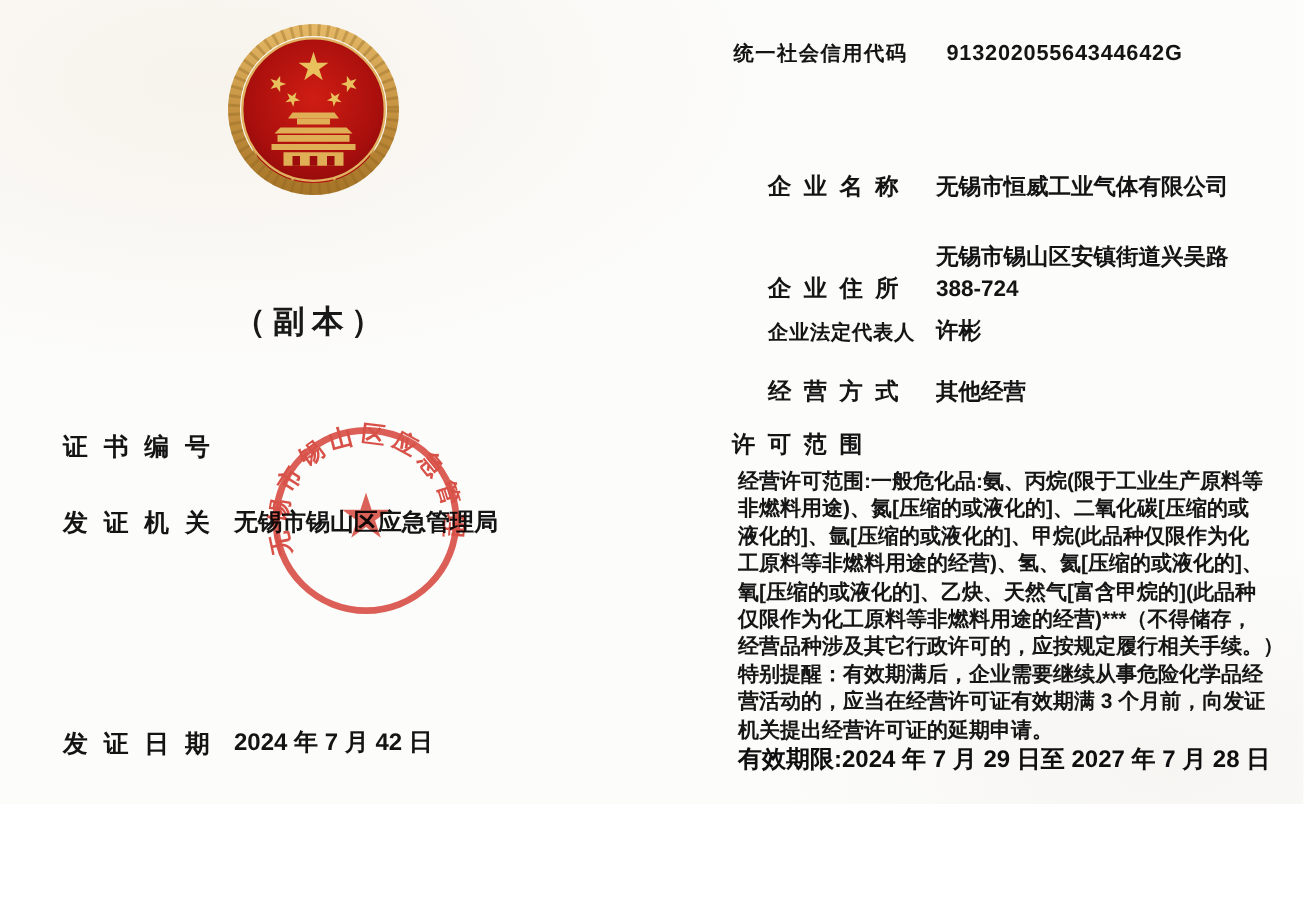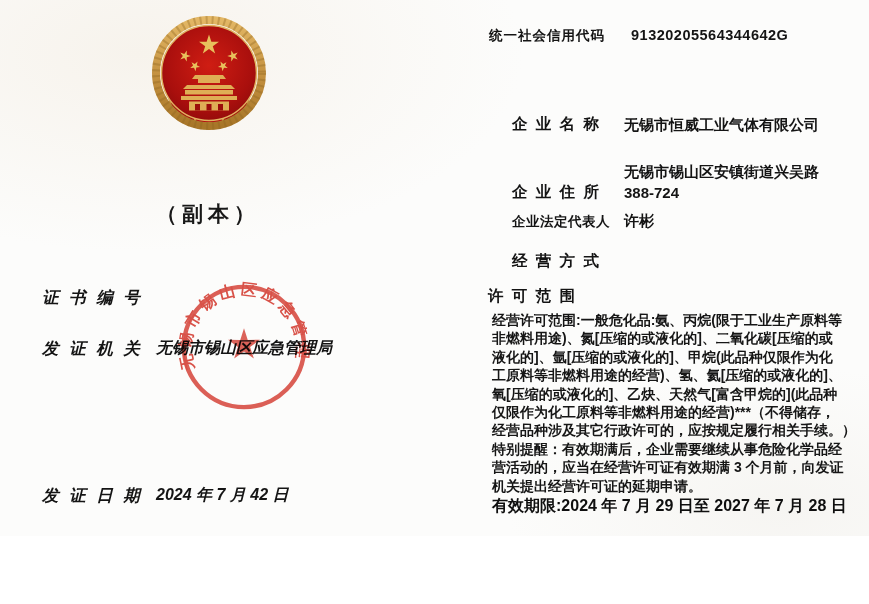--- a/index.html
+++ b/index.html
@@ -25,21 +25,21 @@
     position:absolute;left:34px;top:148px;width:356px;
     text-align:center;font-size:34px;font-weight:700;
     letter-spacing:3px;color:#5e2c0d;
     text-shadow:0 0 .5px #7a4418;
   }
   .subtitle{
     position:absolute;left:30px;top:200px;width:356px;
     text-align:center;font-size:21px;font-weight:700;letter-spacing:5px;color:#181818;
   }
   
-  .lrow{position:absolute;left:42px;display:flex;align-items:flex-start;font-style:italic;}
+  .lrow{position:absolute;left:42px;display:flex;align-items:flex-start;}
   .lrow .lab{width:106px;font-size:16.5px;font-weight:700;word-spacing:6px;white-space:nowrap;}
   .lrow .val{margin-left:8px;font-size:16px;font-weight:600;white-space:nowrap;}
   .lrow.cert{top:287px;}
   .lrow.issuer{top:338px;}
   .lrow.date{top:485px;}
   
   .seal{
     position:absolute;left:176px;top:280px;width:136px;height:134px;
     mix-blend-mode:multiply;opacity:.88;z-index:6;
     filter:blur(.2px);
@@ -154,20 +154,21 @@
   <div class="rrow addr">
     <span class="lab">企 业 住 所</span>
     <span class="val">无锡市锡山区安镇街道兴吴路 388-724</span>
   </div>
   <div class="rrow legal">
     <span class="lab small">企业法定代表人</span>
     <span class="val">许彬</span>
   </div>
   <div class="rrow mode">
     <span class="lab">经 营 方 式</span>
+    <span class="val">其他经营</span>
   </div>
   <div class="scope-label">许 可 范 围</div>
 
   <div class="scope">
     <div class="ln">经营许可范围:一般危化品:氨、丙烷(限于工业生产原料等</div>
     <div class="ln">非燃料用途)、氮[压缩的或液化的]、二氧化碳[压缩的或</div>
     <div class="ln">液化的]、氩[压缩的或液化的]、甲烷(此品种仅限作为化</div>
     <div class="ln">工原料等非燃料用途的经营)、氢、氦[压缩的或液化的]、</div>
     <div class="ln">氧[压缩的或液化的]、乙炔、天然气[富含甲烷的](此品种</div>
     <div class="ln">仅限作为化工原料等非燃料用途的经营)***（不得储存，</div>

